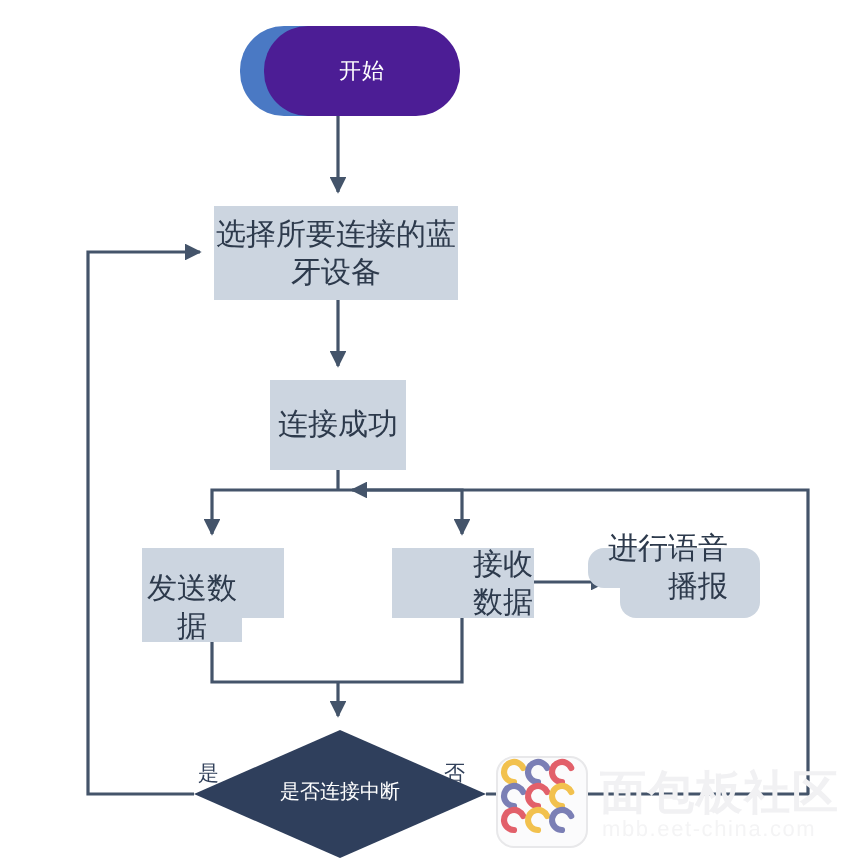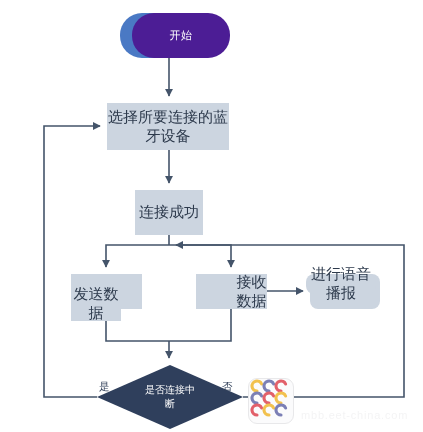--- a/index.html
+++ b/index.html
@@ -71,37 +71,37 @@
     height: 35px;
   }
   .node-receive-data {
     left: 196px;
     top: 274px;
     width: 71px;
     height: 35px;
     padding-left: 40px;
   }
   .node-voice-broadcast {
-    left: 306px;
+    left: 294px;
     top: 274px;
     width: 70px;
     height: 20px;
     border-radius: 8px;
+    text-align: right;
   }
 
   
   .node-decision-text {
     left: 134px;
     top: 376px;
     width: 72px;
     height: 42px;
     color: #ffffff;
     font-size: 10px;
     line-height: 14px;
-    flex-direction: column;
   }
 
   
   .edge-label {
     position: absolute;
     font-size: 10.5px;
     color: #31405a;
     pointer-events: none;
   }
   .edge-label-yes {
@@ -232,14 +232,15 @@
         <path d="M 8 24 a 5 5 0 1 1 4.6 -7" stroke="#7b7fb5"></path>
         <path d="M 20 24 a 5 5 0 1 1 4.6 -7" stroke="#e2606a"></path>
         <path d="M 32 24 a 5 5 0 1 1 4.6 -7" stroke="#f2c14e"></path>
 
         <path d="M 8 36 a 5 5 0 1 1 4.6 -7" stroke="#e2606a"></path>
         <path d="M 20 36 a 5 5 0 1 1 4.6 -7" stroke="#f2c14e"></path>
         <path d="M 32 36 a 5 5 0 1 1 4.6 -7" stroke="#7b7fb5"></path>
       </g>
     </svg>
   </div>
+  <div class="watermark-title">面包板社区</div>
   <div class="watermark-url">mbb.eet-china.com</div>
 </div>
 
 </body></html>

